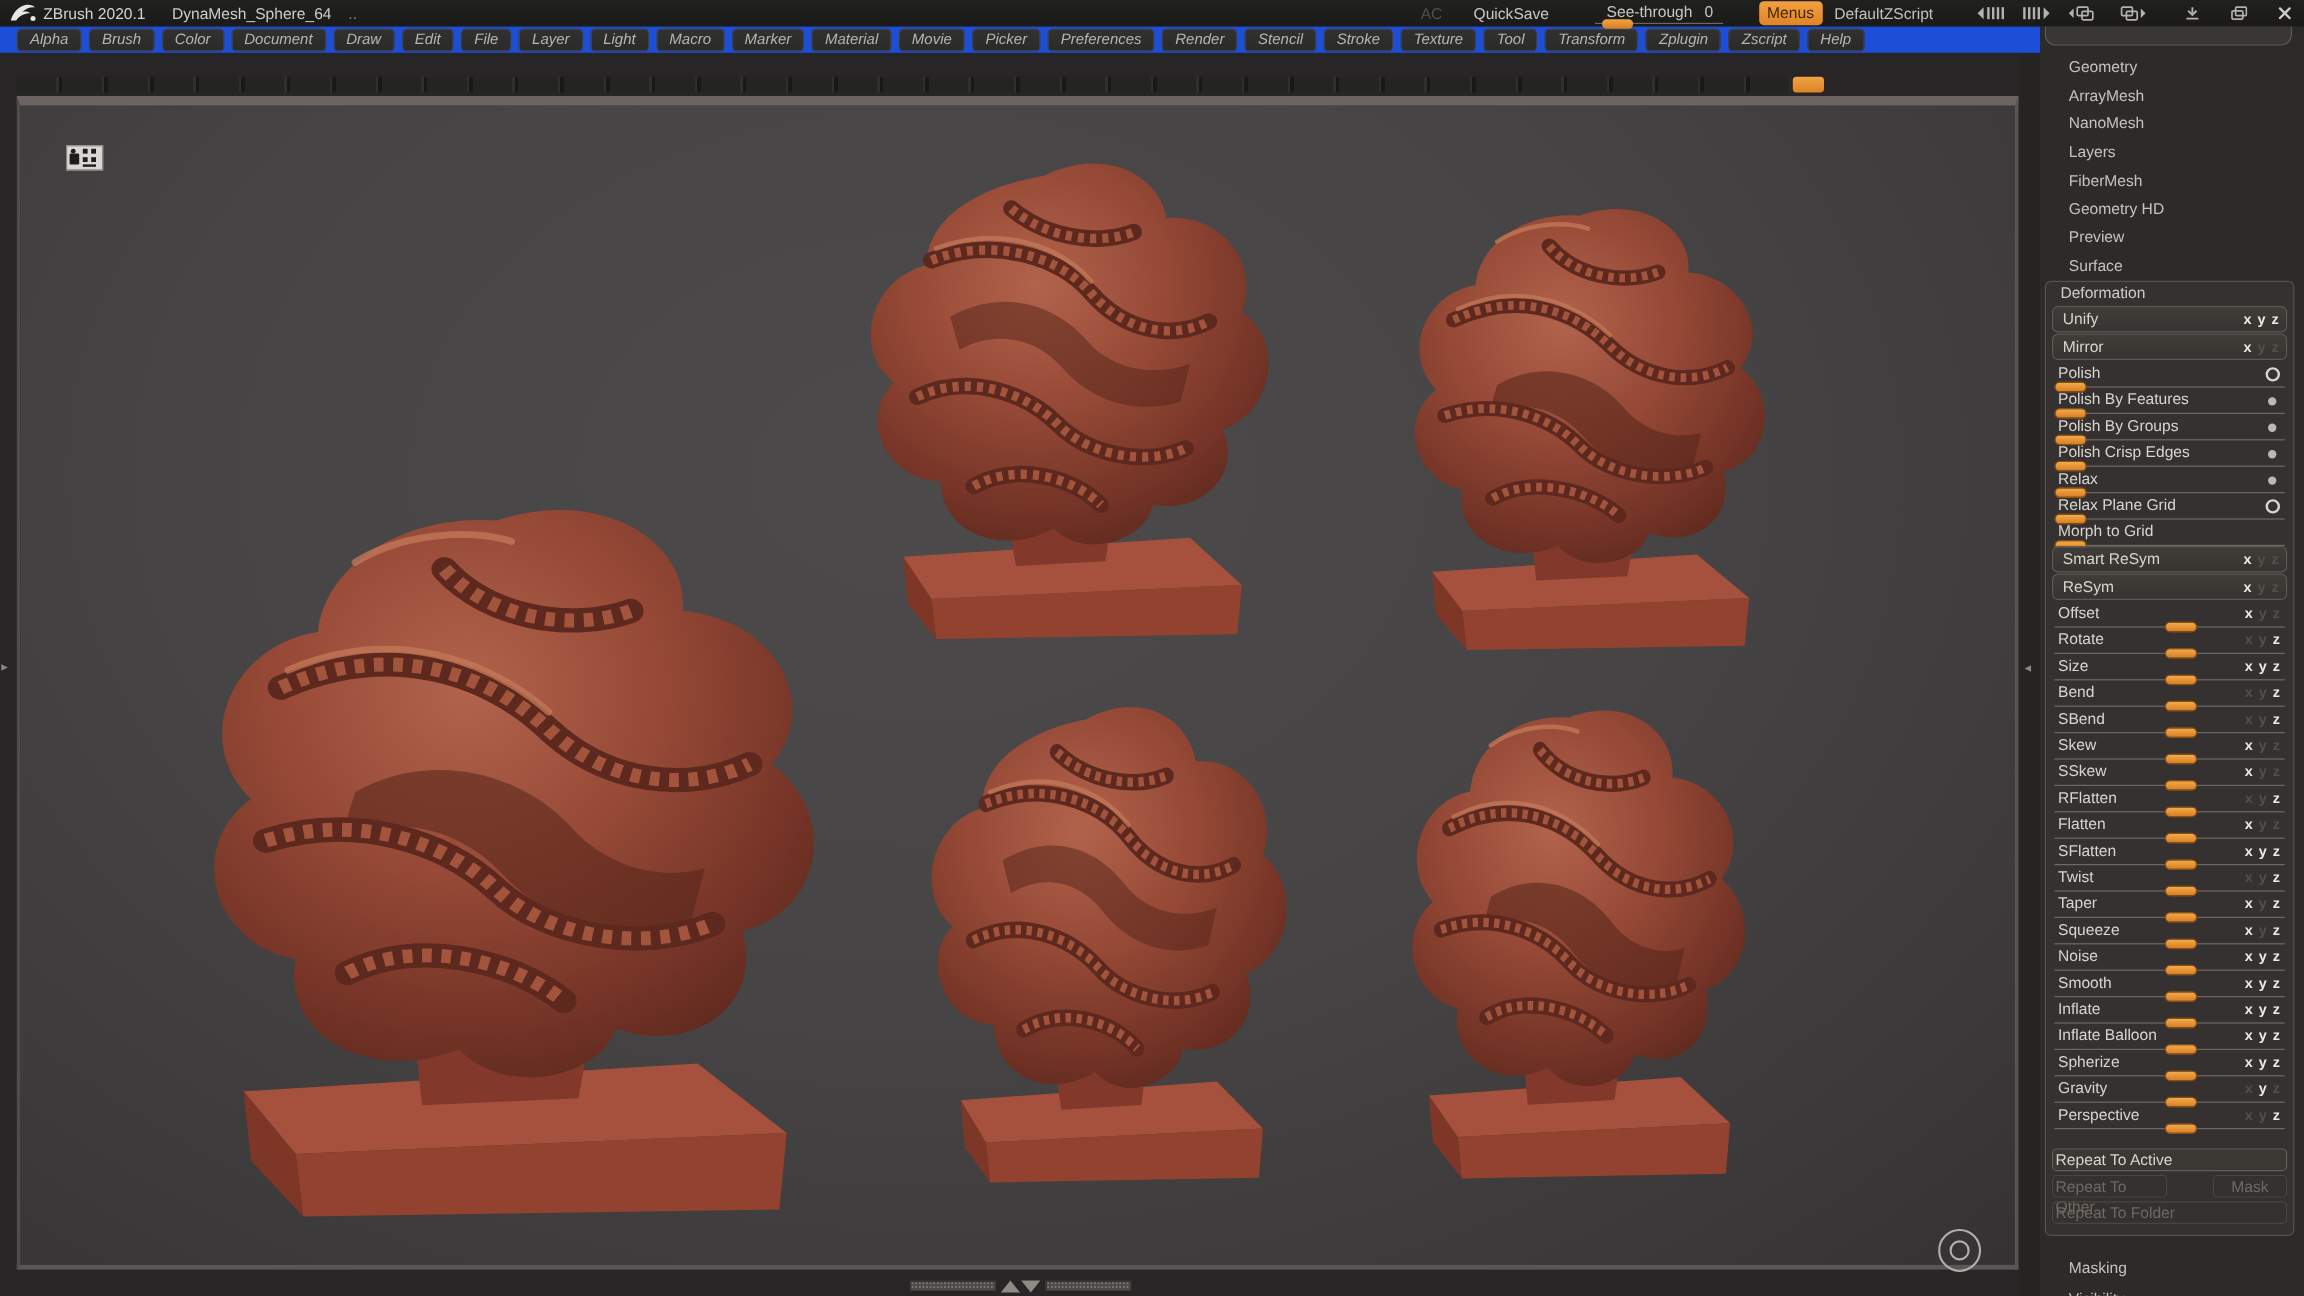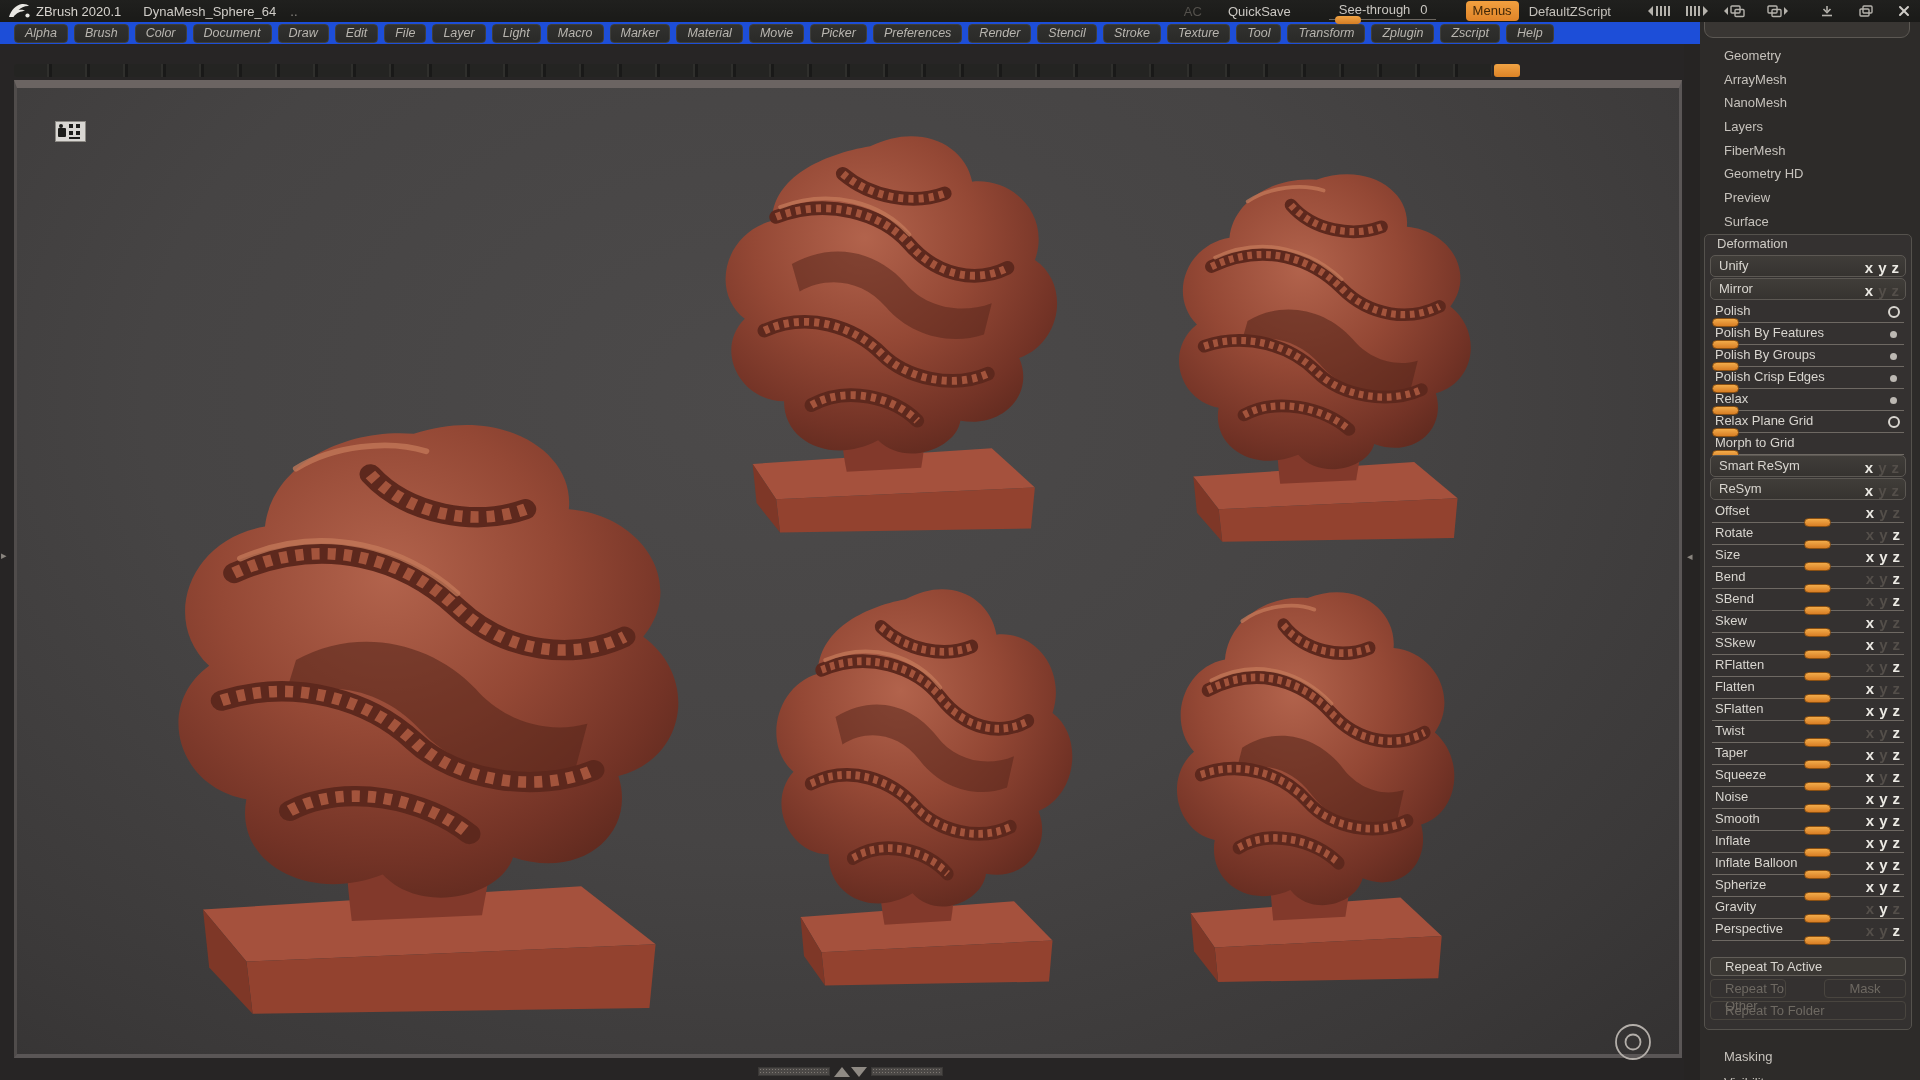--- a/index.html
+++ b/index.html
@@ -75,39 +75,39 @@
     border:1px solid #5c5853; border-radius:9px; background:#393633; }
   #top-sections { position:absolute; left:0; top:22px; width:220px; }
   .section-item { height:23.7px; line-height:23.7px; padding-left:24px; font-size:13px; color:#c6c2bc; cursor:pointer; }
 
   #deform-box { position:absolute; left:4px; top:212px; width:208px; height:796px;
     border:1px solid #55524d; border-radius:5px; background:#343130; padding:20px 5px 0 5px; }
   #deform-title { position:absolute; left:12px; top:1px; font-size:13px; color:#cfccc6; }
 
   .drow { position:relative; height:22px; cursor:pointer; }
   .dlabel { position:absolute; left:5px; top:2px; font-size:13px; color:#d8d5cf; }
-  .axes { position:absolute; right:6px; top:3px; font-size:15px; font-weight:bold; letter-spacing:0; color:#56524d; }
+  .axes { position:absolute; right:6px; top:3px; font-size:12px; font-weight:bold; letter-spacing:0; color:#56524d; }
   .axes i { font-style:normal; margin-left:5px; color:#544f4a; }
   .axes i.on { color:#eceae4; }
   .toggle { display:none; position:absolute; right:6px; top:5px; }
   .toggle.ring { display:block; width:12px; height:12px; border:2.5px solid #d8d5cf; border-radius:50%; background:transparent; }
   .toggle.dot { display:block; width:7px; height:7px; margin:3px 3px 0 0; border-radius:50%; background:#bcb8b2; }
   .track { position:absolute; left:2px; right:2px; bottom:0; height:1px; background:#6e6963; }
   .handle { position:absolute; width:27px; height:9px; bottom:-4px; border-radius:4.5px;
     background:linear-gradient(#f2ab4a,#d87e24); border:1px solid #8a5012; }
   .drow.btn { border:1px solid #5c5853; border-radius:5px; background:linear-gradient(#403d39,#363330); margin-bottom:1px; }
   .drow.btn .dlabel { left:8px; }
 
   #repeat-block { margin-top:16px; }
   .rbtn { position:relative; height:19px; border:1px solid #615d57; border-radius:4px; background:#3b3834;
-    color:#d8d5cf; font-size:13px; line-height:17px; padding-left:14px; margin-bottom:3px; cursor:pointer; }
+    color:#d8d5cf; font-size:13px; line-height:17px; padding-left:2px; margin-bottom:3px; cursor:pointer; }
   .rbtn.disabled { border-color:#49453f; background:transparent; color:#6e6962; cursor:default; }
   .rrow { display:flex; gap:4px; }
   .rrow .grow { flex:1; }
-  .rrow .small { width:82px; text-align:center; padding-left:0;margin-left:34px; }
+  .rrow .small { width:62px; text-align:center; padding-left:0;margin-left:34px; }
 
   #bottom-sections { position:absolute; left:0; top:1022px; width:220px; }
   .bsection { height:26px; line-height:26px; padding-left:24px; font-size:13px; color:#c6c2bc; cursor:pointer; }
 
   
   .ridge { fill:none; stroke:#5d281d; stroke-width:7; stroke-linecap:round; }
   .ridge2 { fill:none; stroke:#a3543c; stroke-width:4; stroke-linecap:butt; stroke-dasharray:2.6 2.6; }
   .hilite { fill:none; stroke:#c47a5a; stroke-width:2; stroke-linecap:round; opacity:.75; }
 </style>
 </head>

